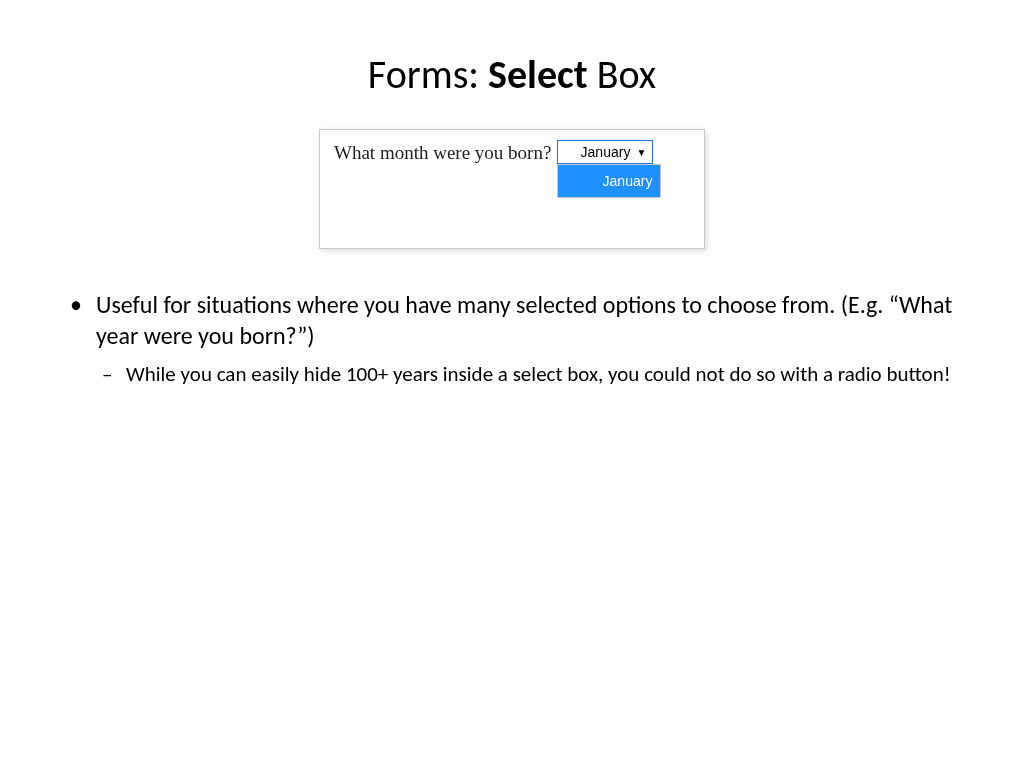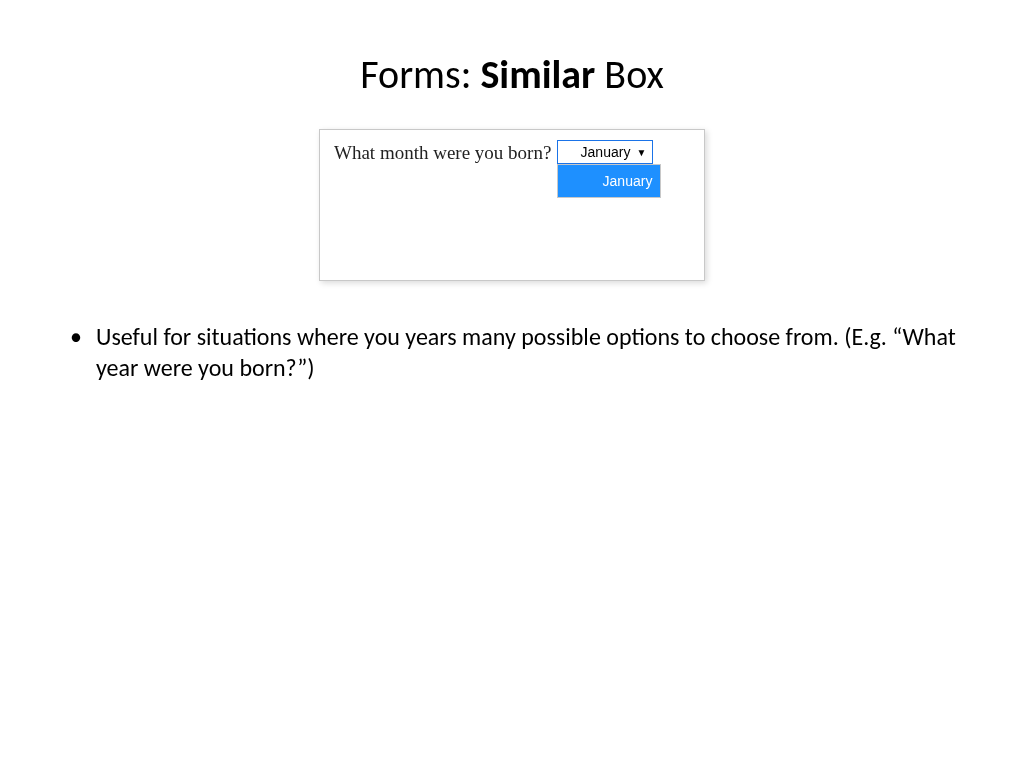--- a/index.html
+++ b/index.html
@@ -22,21 +22,21 @@
     }
     .title .bold { font-weight: 700; }
 
     .example-box {
       width: 386px;
       margin: 0 auto 40px auto;
       border: 1px solid #c8c8c8;
       box-shadow: 2px 2px 6px rgba(0,0,0,0.15);
       padding: 10px 10px 10px 14px;
       position: relative;
-      height: 152px;
+      height: 120px;
     }
     .example-row {
       display: flex;
       align-items: flex-start;
     }
     .example-label {
       font-family: Georgia, 'Times New Roman', serif;
       font-size: 19px;
       color: #222;
       padding-top: 2px;
@@ -117,37 +117,42 @@
       left: 6px;
       top: 0;
     }
   </style>
 </head>
 <body>
 
 <div class="slide">
 
   <h1 class="title">
-    <span>Forms: </span><span class="bold">Similar</span><span> Box</span>
+    <span>Forms: </span><span class="bold">Select</span><span> Box</span>
   </h1>
 
   <div class="example-box">
     <div class="example-row">
       <span class="example-label">What month were you born?</span>
       <div class="select-wrap">
         <div class="select-closed">
           <span>January</span>
           <span class="caret">▼</span>
         </div>
         <div class="dropdown">
           <div class="opt highlight">January</div>
         </div>
       </div>
     </div>
   </div>
 
   <ul class="bullets">
     <li>
-      <span>Useful for situations where you years many possible options to choose from. (E.g. “What year were you born?”)</span>
+      <span>Useful for situations where you have many selected options to choose from. (E.g. “What year were you born?”)</span>
+      <ul class="sub-bullets">
+        <li>
+          <span>While you can easily hide 100+ years inside a select box, you could not do so with a radio button!</span>
+        </li>
+      </ul>
     </li>
   </ul>
 
 </div>
 
 </body></html>

